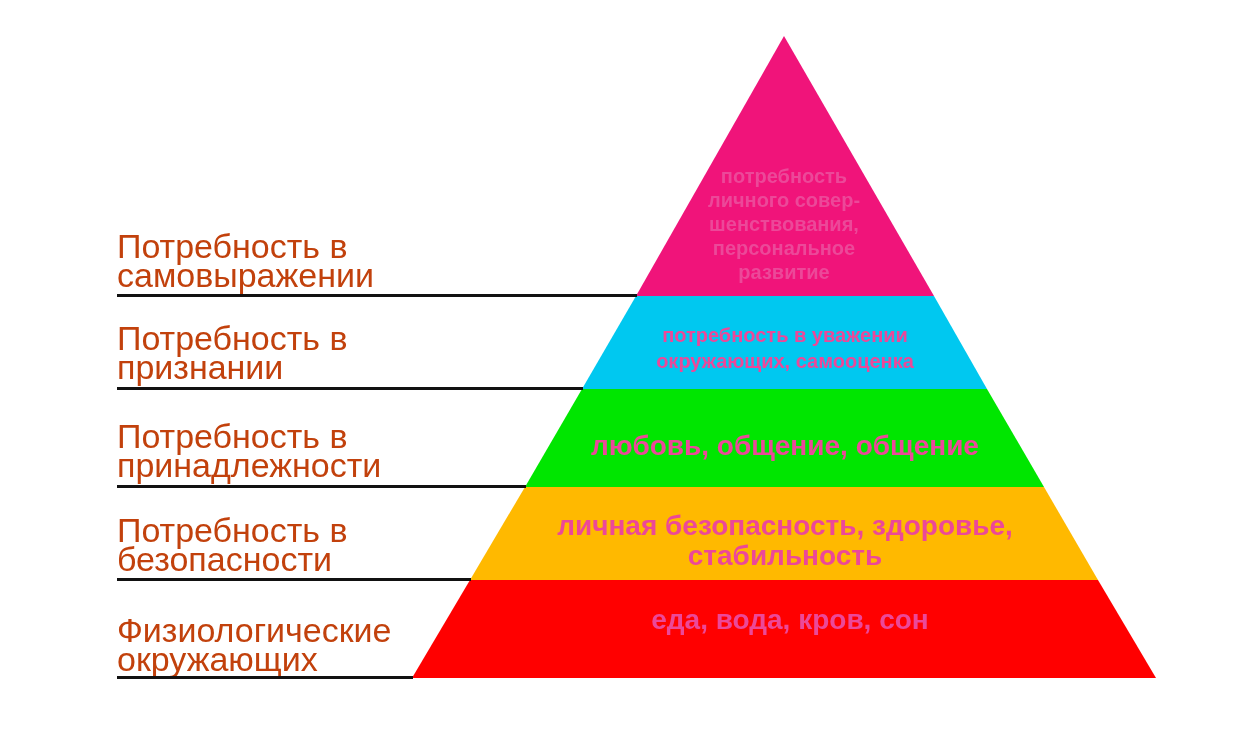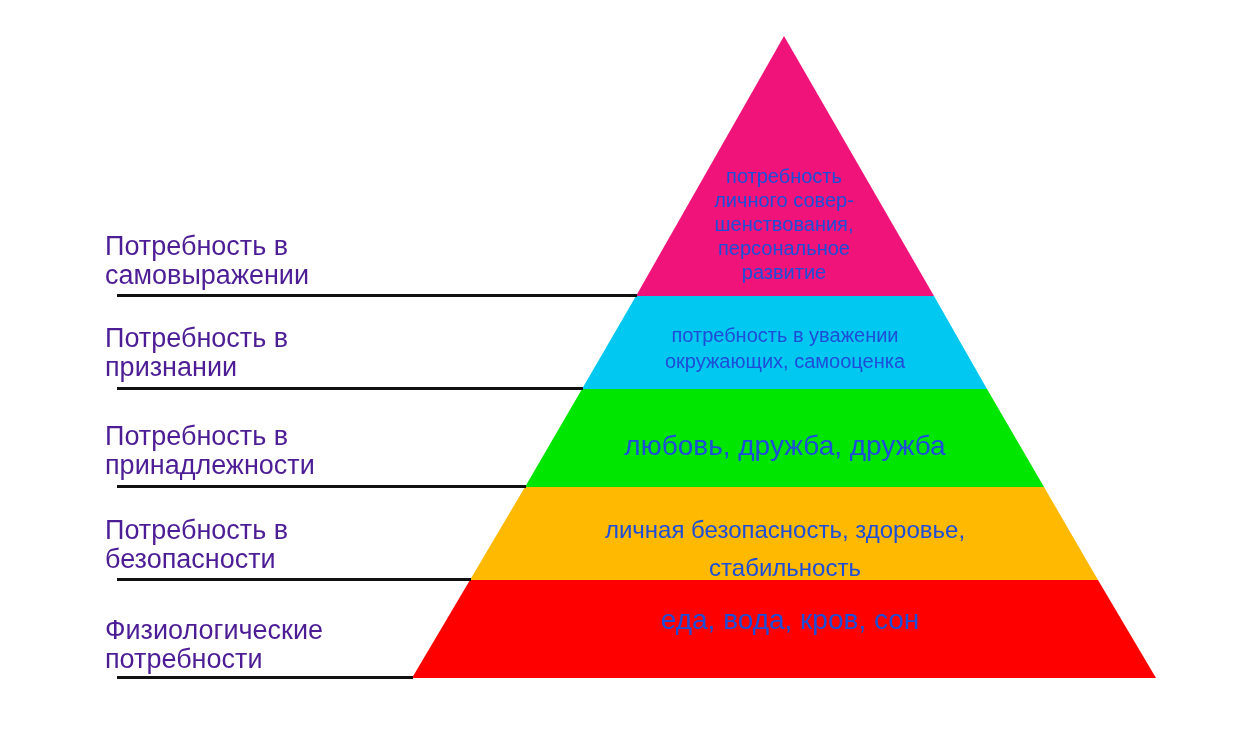--- a/index.html
+++ b/index.html
@@ -1,20 +1,20 @@
 <!DOCTYPE html>
 <html><head>
 <meta charset="utf-8">
 <style>
   html,body{margin:0;padding:0;background:#ffffff;}
   body{width:1250px;height:741px;position:relative;overflow:hidden;font-family:"Liberation Sans",sans-serif;}
   svg.pyr{position:absolute;left:0;top:0;}
-  .label{position:absolute;left:105px;font-size:27px;line-height:29px;color:#4c1d95;white-space:pre-line;}
+  .label{position:absolute;left:117px;font-size:34px;line-height:29px;color:#c2410c;white-space:pre-line;}
   .rule{position:absolute;left:117px;height:3px;background:#111;}
-  .ltext{position:absolute;text-align:center;color:#1d4ed8;white-space:pre-line;}
+  .ltext{position:absolute;text-align:center;color:#ec4899;white-space:pre-line;font-weight:bold;}
 </style>
 </head>
 <body>
 
 <svg class="pyr" width="1250" height="741">
   <polygon points="784,36 636,296 934,296" fill="#F0147A"></polygon>
   <polygon points="636,296 934,296 987,389 582,389" fill="#00C8F0"></polygon>
   <polygon points="582,389 987,389 1044,487 525,487" fill="#00E600"></polygon>
   <polygon points="525,487 1044,487 1098,580 470,580" fill="#FFB900"></polygon>
   <polygon points="470,580 1098,580 1156,678 412,678" fill="#FF0000"></polygon>
@@ -30,26 +30,26 @@
 
 <div class="label" style="top:422px;">Потребность в
 принадлежности</div>
 <div class="rule" style="top:485px;width:409px;"></div>
 
 <div class="label" style="top:516px;">Потребность в
 безопасности</div>
 <div class="rule" style="top:578px;width:354px;"></div>
 
 <div class="label" style="top:616px;">Физиологические
-потребности</div>
+окружающих</div>
 <div class="rule" style="top:676px;width:296px;"></div>
 
 <div class="ltext" style="left:684px;width:200px;top:164px;font-size:20px;line-height:24px;">потребность
 личного совер-
 шенствования,
 персональное
 развитие</div>
 <div class="ltext" style="left:600px;width:370px;top:322px;font-size:20px;line-height:26px;">потребность в уважении
 окружающих, самооценка</div>
-<div class="ltext" style="left:540px;width:490px;top:430px;font-size:28px;line-height:32px;">любовь, дружба, дружба</div>
-<div class="ltext" style="left:490px;width:590px;top:511px;font-size:24px;line-height:38px;">личная безопасность, здоровье,
+<div class="ltext" style="left:540px;width:490px;top:430px;font-size:28px;line-height:32px;">любовь, общение, общение</div>
+<div class="ltext" style="left:490px;width:590px;top:511px;font-size:28px;line-height:30px;">личная безопасность, здоровье,
 стабильность</div>
 <div class="ltext" style="left:440px;width:700px;top:604px;font-size:28px;line-height:32px;">еда, вода, кров, сон</div>
 
 </body></html>

